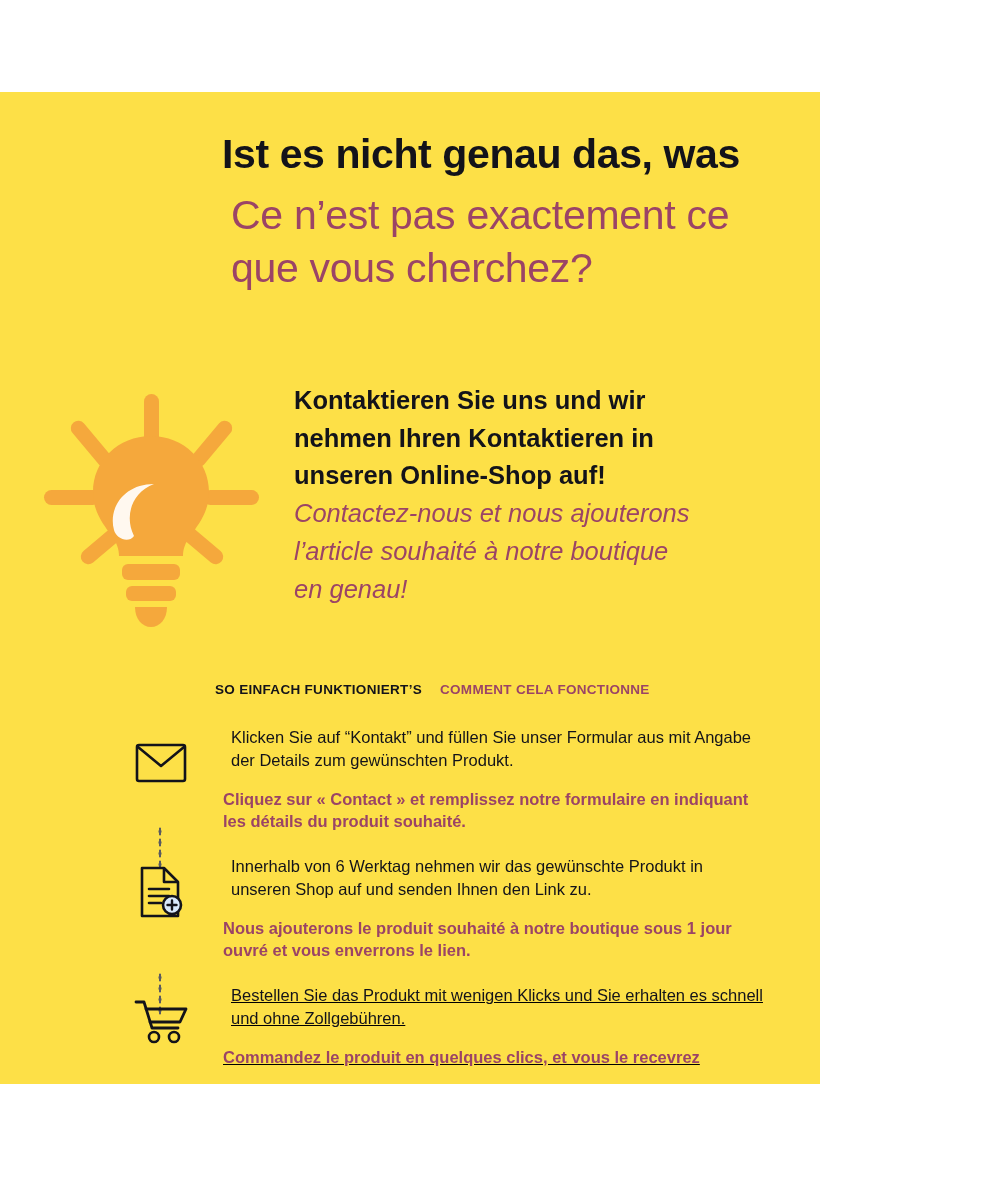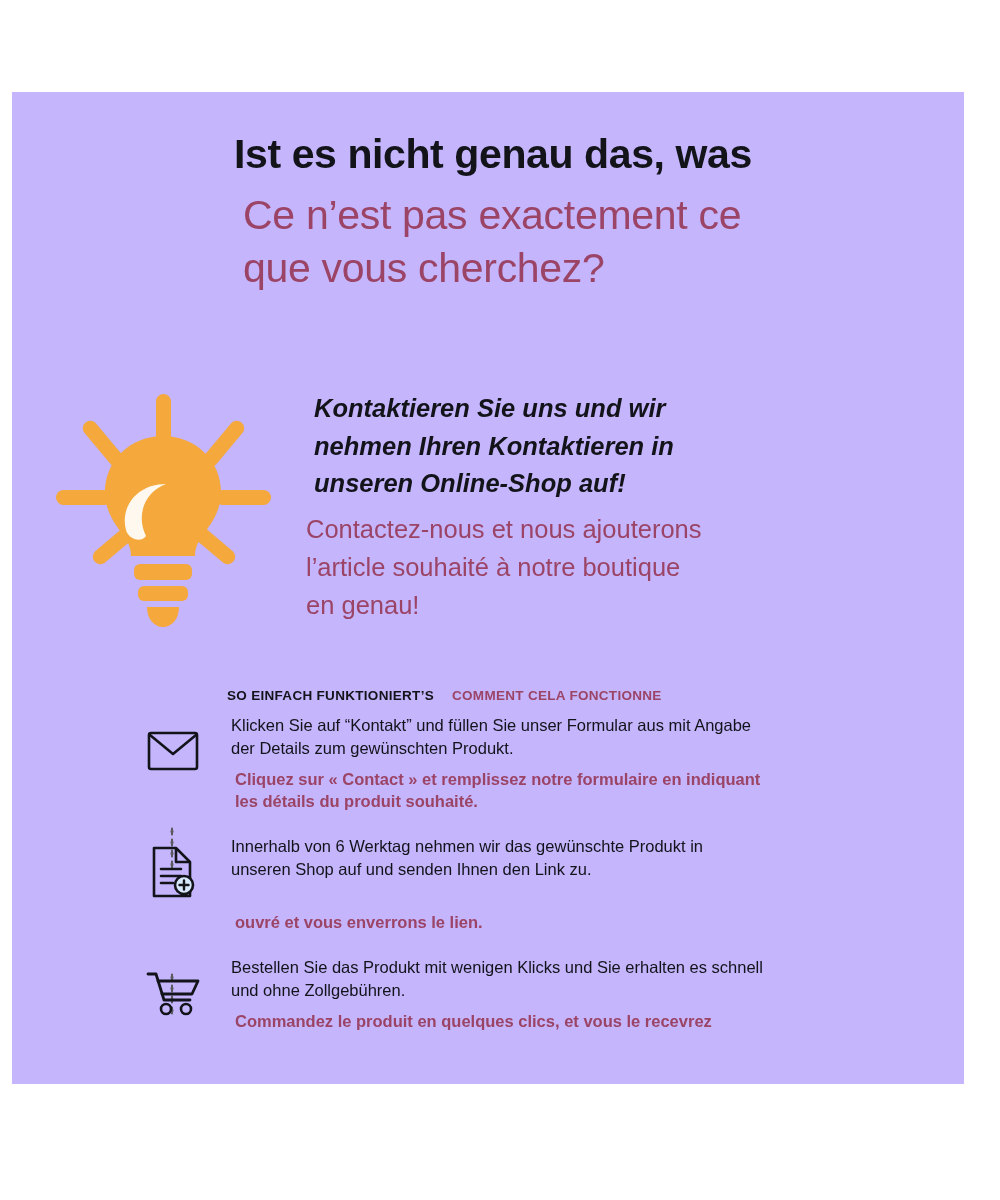--- a/index.html
+++ b/index.html
@@ -9,25 +9,25 @@
   }
   body {
     width: 1000px;
     height: 1200px;
     font-family: "Liberation Sans", sans-serif;
     -webkit-font-smoothing: antialiased;
   }
 
   .banner {
     position: absolute;
-    left: 12px;
+    left: 0;
     top: 92px;
-    width: 952px;
+    width: 820px;
     height: 992px;
-    background: #c4b5fd;
+    background: #fde047;
     overflow: hidden;
   }
 
   
   .headline {
     position: absolute;
     left: 222px;
     top: 36px;
     width: 730px;
   }
@@ -62,40 +62,39 @@
     position: absolute;
     left: 294px;
     top: 290px;
     width: 600px;
   }
   .subhead .de {
     font-size: 25.5px;
     font-weight: bold;
     line-height: 1.48;
     color: #13131a;
-    margin: 8px;
-    font-style: italic;
+    margin: 0;
   }
   .subhead .fr {
     font-size: 25.5px;
     font-weight: normal;
     line-height: 1.48;
     color: #9b4466;
     margin: 0;
+    font-style: italic;
   }
 
   
   .howto-labels {
     position: absolute;
     left: 215px;
     top: 590px;
     display: flex;
     align-items: flex-end;
     gap: 18px;
-    margin-top: 6px;
   }
   .howto-labels .de {
     font-size: 13.5px;
     font-weight: bold;
     letter-spacing: 0.3px;
     color: #13131a;
   }
   .howto-labels .fr {
     font-size: 13.5px;
     font-weight: bold;
@@ -109,39 +108,39 @@
     left: 120px;
     top: 618px;
     width: 830px;
   }
   .step {
     position: relative;
     min-height: 96px;
     padding-left: 95px;
     margin-bottom: 22px;
   }
-  .step:last-child { margin-bottom: 0; }
+  .step:last-child { margin-bottom: 0; text-decoration: underline; }
 
   .step-icon {
     position: absolute;
     left: 10px;
     top: 8px;
     width: 62px;
     height: 58px;
     display: flex;
     align-items: center;
     justify-content: center;
   }
   .step-icon svg { display: block; }
 
   .step-text .de {
     font-size: 16.5px;
     line-height: 1.38;
     color: #13131a;
-    margin: 4px;
+    margin: 16px;
   }
   .step-text .fr {
     font-size: 16.5px;
     font-weight: bold;
     line-height: 1.38;
     color: #9b4466;
     margin: 8px;
   }
 
   
@@ -246,21 +245,21 @@
           <circle cx="34" cy="39" r="9" fill="#d8e8fb" stroke="#13131a" stroke-width="2.6"></circle>
           <path d="M34 34.5v9M29.5 39h9" stroke="#13131a" stroke-width="2.4" stroke-linecap="round"></path>
         </svg>
       </div>
       <div class="step-text">
         <p class="de">
           <span>Innerhalb von 6 Werktag nehmen wir das gewünschte Produkt in</span><br>
           <span>unseren Shop auf und senden Ihnen den Link zu.</span>
         </p>
         <p class="fr">
-          <br>
+          <span>Nous ajouterons le produit souhaité à notre boutique sous 1 jour</span><br>
           <span>ouvré et vous enverrons le lien.</span>
         </p>
       </div>
     </div>
 
     <div class="step">
       <div class="step-icon">
         <svg width="54" height="46" viewBox="0 0 54 46" fill="none" xmlns="http://www.w3.org/2000/svg">
           <path d="M2 4h8l8 26h26" stroke="#13131a" stroke-width="2.8" stroke-linecap="round" stroke-linejoin="round"></path>
           <path d="M12 11h40l-6 13H16" stroke="#13131a" stroke-width="2.8" stroke-linecap="round" stroke-linejoin="round"></path>

